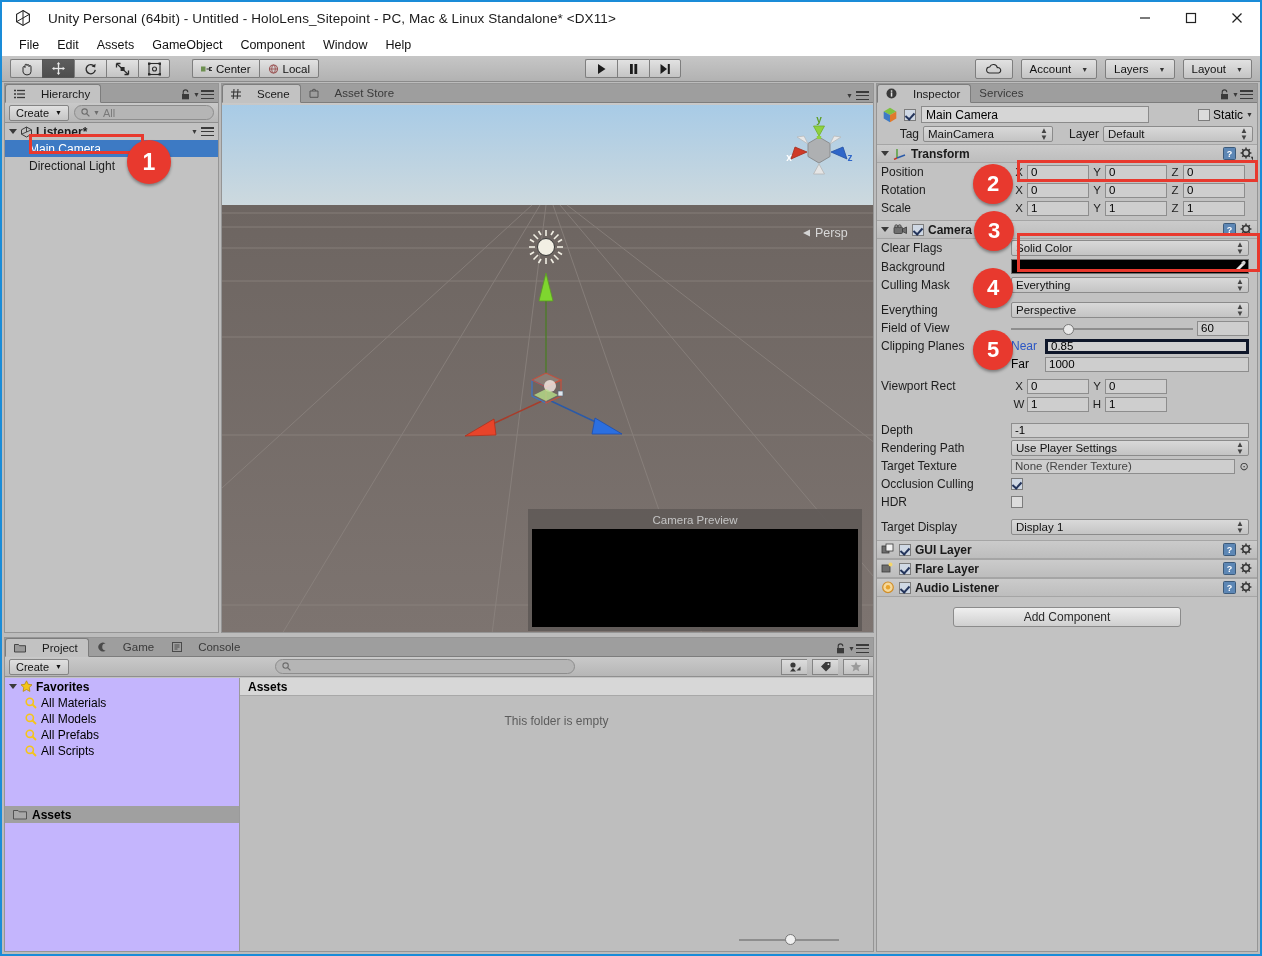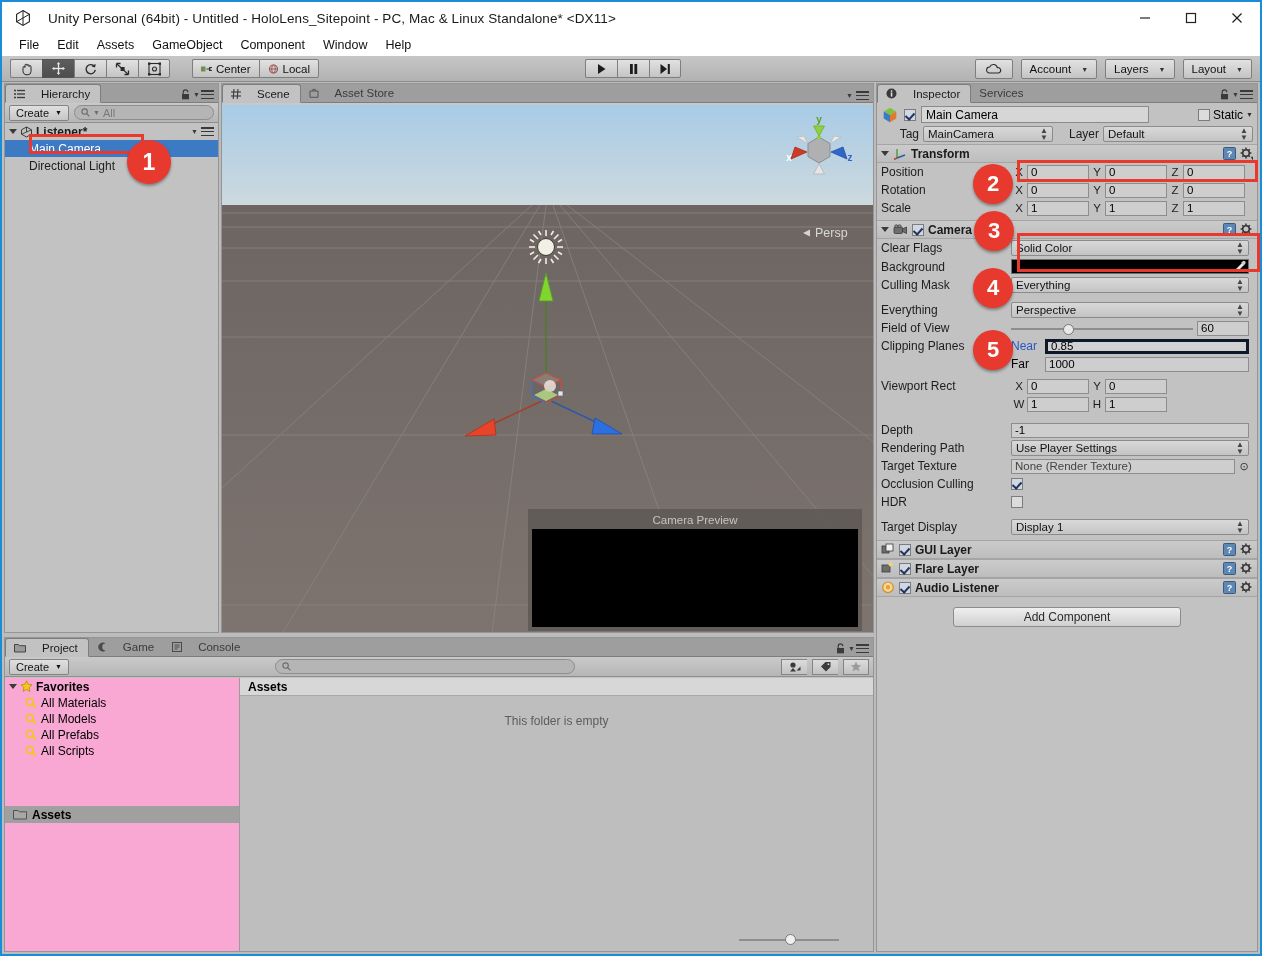--- a/index.html
+++ b/index.html
@@ -152,21 +152,21 @@
                    height:7px; border:solid #24355c; border-width:0 2px 2px 0;
                    transform:rotate(42deg); }
   .addcomp { margin:10px auto 0; width:228px; height:20px;
              background:linear-gradient(#efefef,#cfcfcf); border:1px solid #8b8b8b;
              border-radius:3px; display:flex; align-items:center; justify-content:center;
              font-size:12px; color:#2a2a2a; }
 
   
   #project { left:2px; top:581px; width:870px; height:315px; }
   .proj-body { position:absolute; left:0; top:40px; right:0; bottom:0; display:flex; }
-  .proj-left { width:235px; background:#f9a8d4; border-right:1px solid #9a9a9a;
+  .proj-left { width:235px; background:#c4b5fd; border-right:1px solid #9a9a9a;
                position:relative; }
   .proj-right { flex:1; background:#bebebe; position:relative; }
   .fav-head { height:17px; display:flex; align-items:center; gap:3px;
               padding-left:4px; font-weight:bold; font-size:12px; }
   .fav-row { height:16px; display:flex; align-items:center; gap:4px;
              padding-left:20px; font-size:12px; }
   .assets-row { position:absolute; left:0; right:0; top:128px; height:17px;
                 background:#a0a0a0; display:flex; align-items:center; gap:5px;
                 padding-left:8px; font-weight:bold; font-size:12px; }
   .assets-bar { height:18px; background:#d7d7d7; border-bottom:1px solid #a8a8a8;

